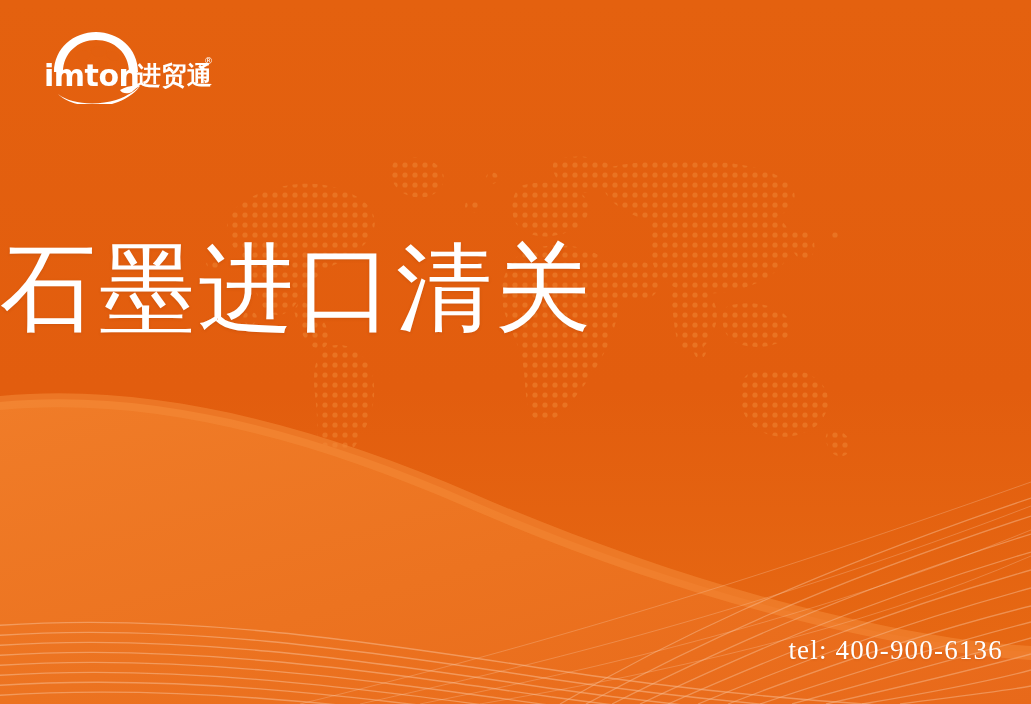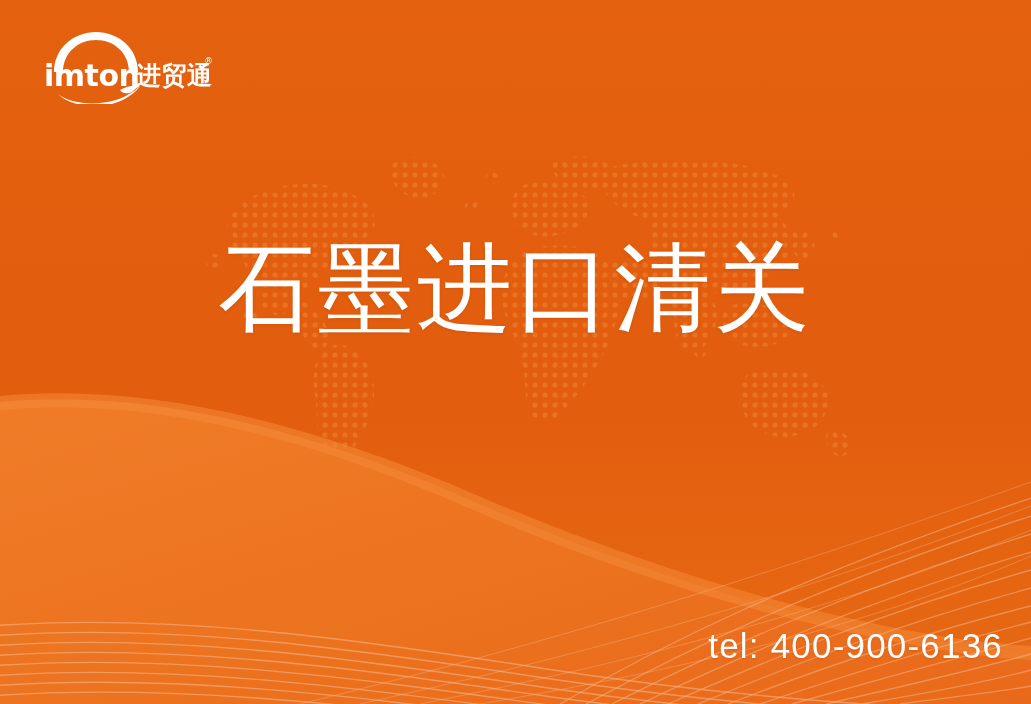--- a/index.html
+++ b/index.html
@@ -30,41 +30,40 @@
     width:180px; height:76px;
     z-index:10;
     display:block;
   }
 
   
   #headline {
     position:absolute;
     left:0; right:0; top:232px;
     z-index:10;
-    text-align:center;
     color:#ffffff;
     font-family:"DejaVu Sans","Liberation Sans",sans-serif;
     font-weight:400;
     font-size:96px;
     line-height:112px;
     letter-spacing:3px;
     text-shadow:0 1px 3px rgba(140,55,10,.22);
     user-select:none;
   }
   #headline .line { display:block; white-space:nowrap; }
 
   
   #phone {
     position:absolute;
     right:28px; bottom:38px;
     z-index:10;
     color:#ffffff;
-    font-family:Liberation Sans, sans-serif;
+    font-family:Liberation Serif, serif;
     font-weight:300;
-    font-size:35px;
+    font-size:27px;
     letter-spacing:1.2px;
     white-space:nowrap;
     text-shadow:0 1px 2px rgba(140,55,10,.20);
   }
 </style>
 </head>
 <body>
 
 <div id="banner">
 

